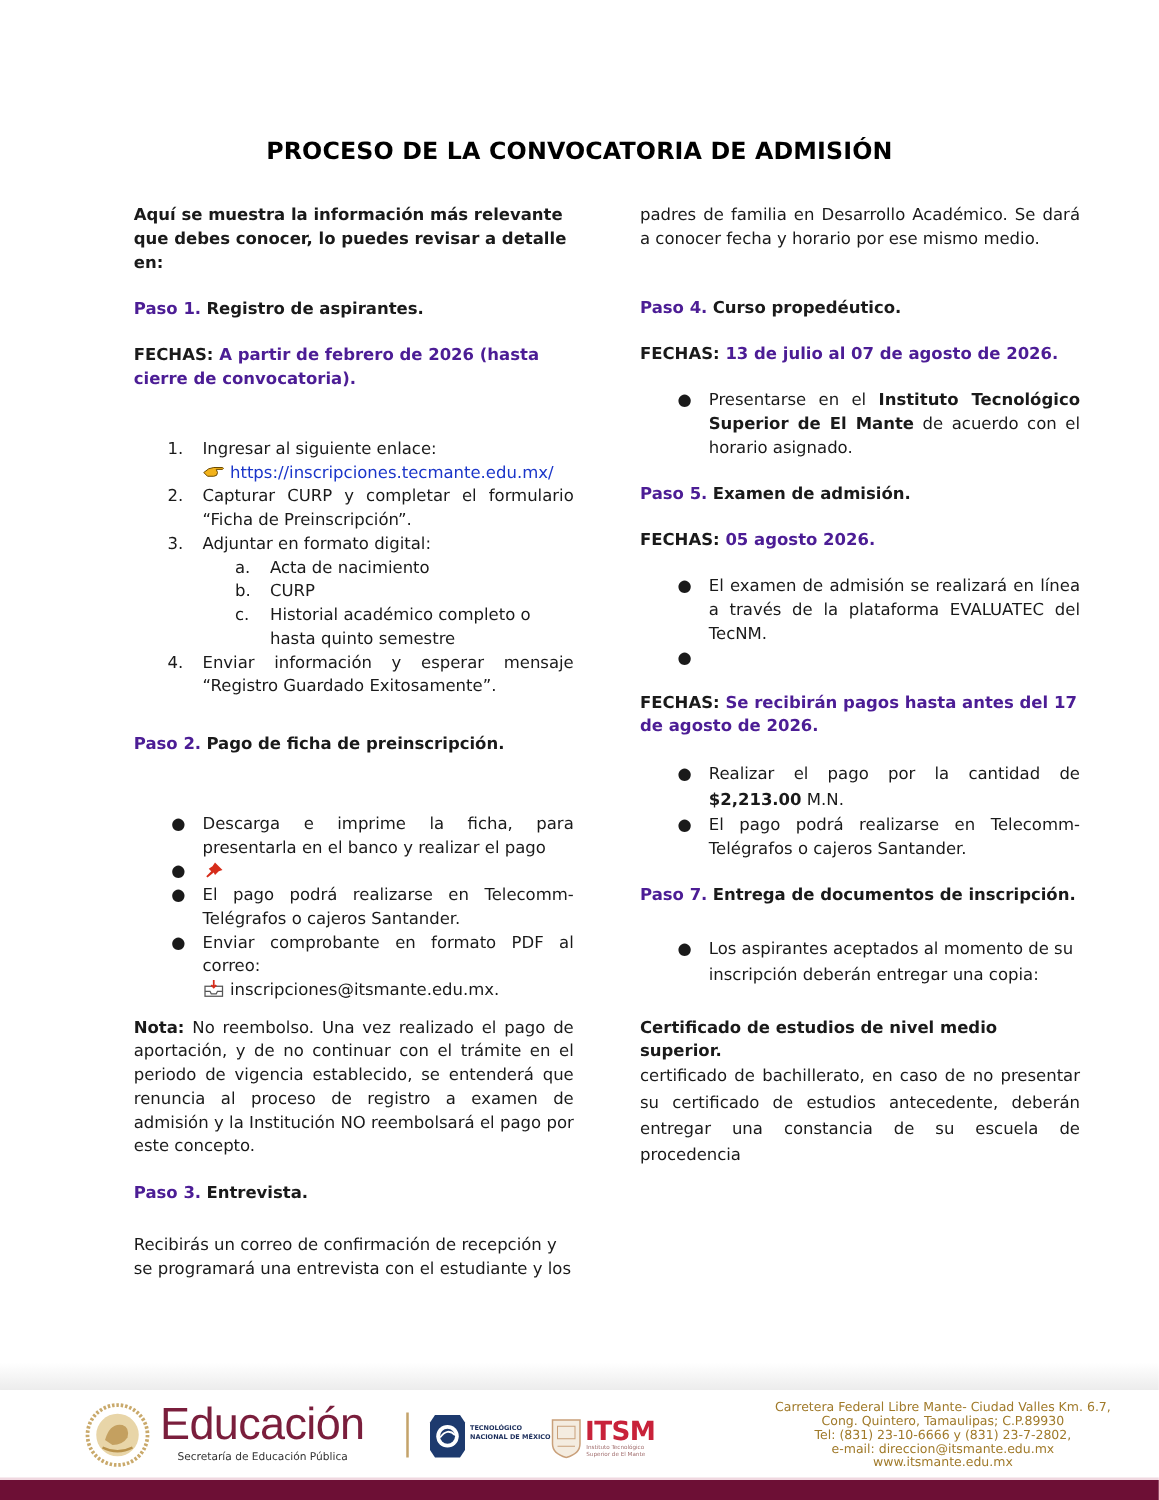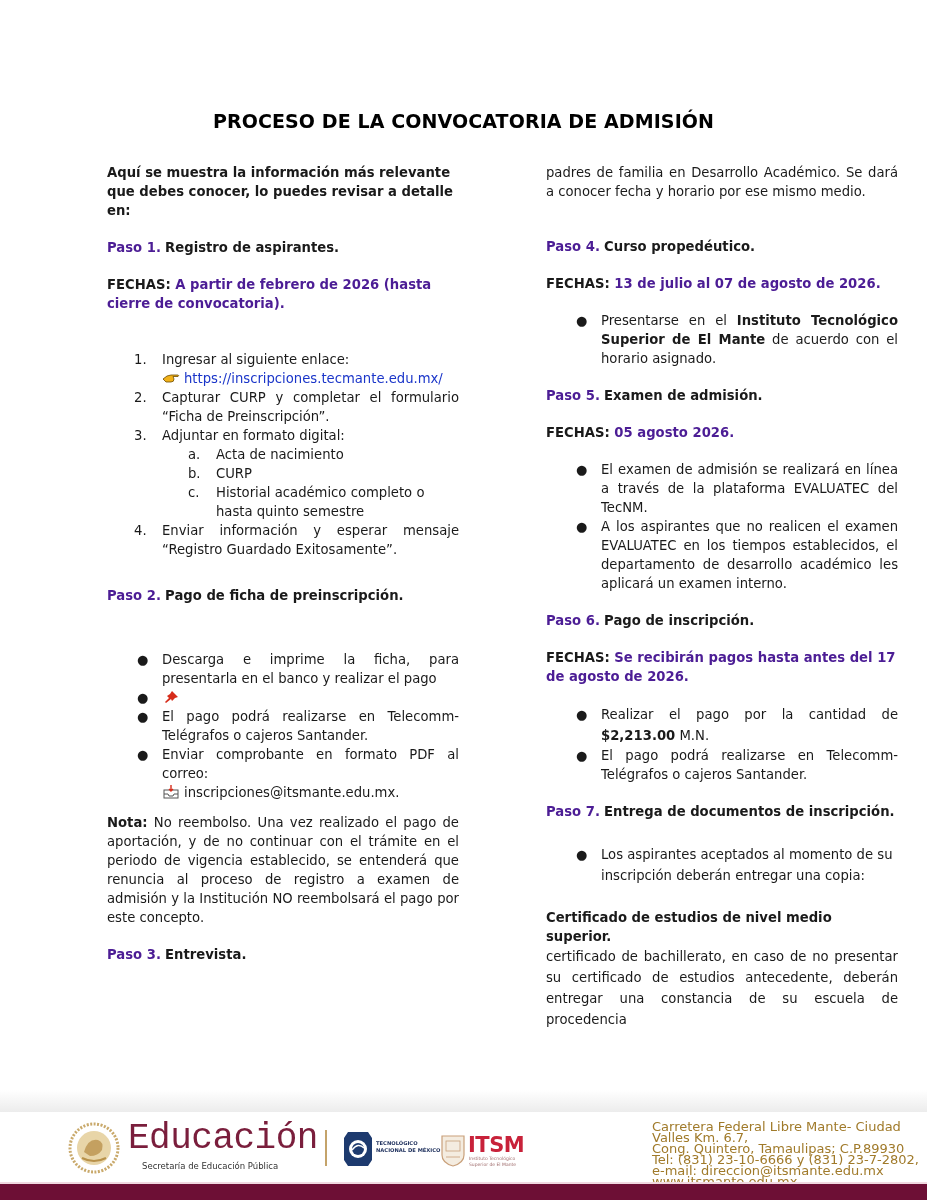--- a/index.html
+++ b/index.html
@@ -2,21 +2,21 @@
 <html><head>
 <meta charset="utf-8">
 <style>
   html, body { margin:0; padding:0; background:#ffffff; }
   body { width:927px; height:1200px; position:relative; overflow:hidden;
          font-family:"DejaVu Sans", sans-serif; color:#1a1a1a; }
   .title { position:absolute; top:110px; left:0; width:927px; text-align:center;
            font-weight:bold; font-size:19px; letter-spacing:0.1px; color:#000; }
   .col { position:absolute; top:163px; width:352px; font-size:13.2px; line-height:19px; }
   .col.left { left:107px; }
-  .col.right { left:512px; top:163px;margin-left:34px; }
+  .col.right { left:512px; top:163px; }
   p { margin:0; }
   .just { text-align:justify; }
   .gap { height:18px; }
   .maroon { color:#4c1d95; }
   .b { font-weight:bold; }
   ol, ul { margin:0; padding:0; list-style:none; }
   .num-item { position:relative; padding-left:55px; text-align:justify; }
   .num-item .n { position:absolute; left:27px; }
   .sub-item { position:relative; padding-left:109px; }
   .sub-item .n { position:absolute; left:81px; }
@@ -24,28 +24,28 @@
   .bul-item .dot { position:absolute; left:30px; top:0; font-size:13px; }
   a.link { color:#1a35c9; }
   .icon-inline { display:inline-block; width:18px; height:14px; vertical-align:-2px; margin-right:4px; }
   .tall { line-height:21px; }
 
   .footer-shade { position:absolute; left:0; top:1090px; width:927px; height:22px;
                   background:linear-gradient(#ffffff,#ececec); }
   .footer { position:absolute; left:0; top:1112px; width:927px; height:70px; background:#fff; }
   .footer-bar { position:absolute; left:0; top:1184px; width:927px; height:16px; background:#6d0f35; }
   .footer-bar-top { position:absolute; left:0; top:1182px; width:927px; height:2px; background:#f0d8e0; }
-  .edu-word { position:absolute; left:128px; top:1118px; font-family:Liberation Mono, monospace;
+  .edu-word { position:absolute; left:128px; top:1118px; font-family:Liberation Sans, sans-serif;
               font-size:36px; color:#7a1e3c; letter-spacing:-0.5px; }
   .edu-sub { position:absolute; left:142px; top:1161px; font-size:8.5px; color:#333; font-weight:normal; }
   .divider-v { position:absolute; left:325px; top:1130px; width:2px; height:36px; background:#c4a36a; }
   .tec-text { position:absolute; left:376px; top:1140px; font-size:5.2px; line-height:7px; color:#1d2f5c; font-weight:bold; }
   .itsm-word { position:absolute; left:468px; top:1133px; font-size:21px; font-weight:bold; color:#c8223a; letter-spacing:-0.5px; }
   .itsm-sub { position:absolute; left:469px; top:1156px; font-size:4.5px; line-height:6px; color:#a06d6d; }
-  .address { position:absolute; left:652px; top:1121px; font-size:13px; line-height:11px; color:#a07a2a; }
+  .address { position:absolute; left:620px; top:1121px; font-size:10px; line-height:11px; color:#a07a2a;text-align:center; }
 </style>
 </head>
 <body>
 
 <div class="title">PROCESO DE LA CONVOCATORIA DE ADMISIÓN</div>
 
 <div class="col left">
   <p class="b">Aquí se muestra la información más relevante que debes conocer, lo puedes revisar a detalle en:</p>
   <div class="gap"></div>
 
@@ -105,20 +105,21 @@
           <path d="M9 0 L9 6 M7 4 L9 6 L11 4" stroke="#d62c1a" stroke-width="1.4" fill="none"></path>
         </svg><span>inscripciones@itsmante.edu.mx.</span></li>
   </ul>
   <div class="gap" style="height:11px"></div>
 
   <p class="just"><span class="b">Nota:</span> <span>No reembolso. Una vez realizado el pago de aportación, y de no continuar con el trámite en el periodo de vigencia establecido, se entenderá que renuncia al proceso de registro a examen de admisión y la Institución NO reembolsará el pago por este concepto.</span></p>
   <div class="gap"></div>
 
   <p><span class="maroon b">Paso 3.</span> <span class="b">Entrevista.</span></p>
   <div class="gap" style="height:23px"></div>
+  <p>Recibirás un correo de confirmación de recepción y se programará una entrevista con el estudiante y los</p>
 </div>
 
 <div class="col right">
   <p class="just">padres de familia en Desarrollo Académico. Se dará a conocer fecha y horario por ese mismo medio.</p>
   <div class="gap"></div>
   <div class="gap"></div>
 
   <p><span class="maroon b">Paso 4.</span> <span class="b">Curso propedéutico.</span></p>
   <div class="gap"></div>
   <p class="b"><span>FECHAS:</span> <span class="maroon">13 de julio al 07 de agosto de 2026.</span></p>
@@ -127,25 +128,24 @@
     <li class="bul-item"><span class="dot">●</span><span>Presentarse en el</span> <span class="b">Instituto Tecnológico Superior de El Mante</span> <span>de acuerdo con el horario asignado.</span></li>
   </ul>
   <div class="gap"></div>
 
   <p><span class="maroon b">Paso 5.</span> <span class="b">Examen de admisión.</span></p>
   <div class="gap"></div>
   <p class="b"><span>FECHAS:</span> <span class="maroon">05 agosto 2026.</span></p>
   <div class="gap"></div>
   <ul>
     <li class="bul-item"><span class="dot">●</span><span>El examen de admisión se realizará en línea a través de la plataforma EVALUATEC del TecNM.</span></li>
-    <li class="bul-item"><span class="dot">●</span><span>A los aspirantes que no realicen el examen EVALUATEC en los tiempos establecidos, el departamento de desarrollo académico les aplicará un examen interno.</span></li>
-  </ul>
-  <div class="gap"></div>
-
-  <p><span class="maroon b">Paso 6.</span> <span class="b">Pago de inscripción.</span></p>
+    <li class="bul-item"><span class="dot">●</span></li>
+  </ul>
+  <div class="gap"></div>
+
   <div class="gap"></div>
   <p class="b"><span>FECHAS:</span> <span class="maroon">Se recibirán pagos hasta antes del 17 de agosto de 2026.</span></p>
   <div class="gap"></div>
   <ul>
     <li class="bul-item tall"><span class="dot">●</span><span>Realizar el pago por la cantidad de</span> <span class="b">$2,213.00</span> <span>M.N.</span></li>
     <li class="bul-item"><span class="dot">●</span><span>El pago podrá realizarse en Telecomm-Telégrafos o cajeros Santander.</span></li>
   </ul>
   <div class="gap"></div>
 
   <p><span class="maroon b">Paso 7.</span> <span class="b">Entrega de documentos de inscripción.</span></p>

